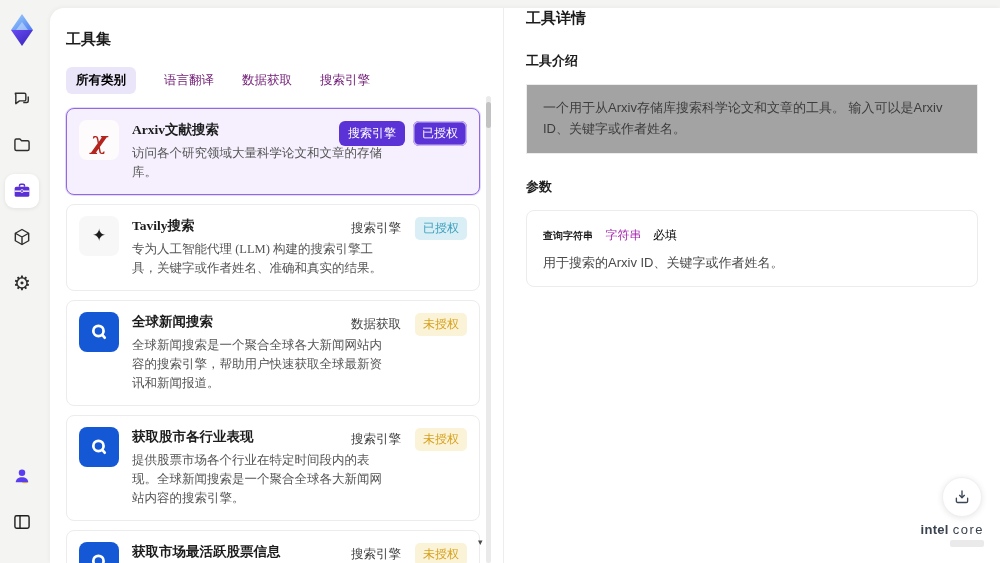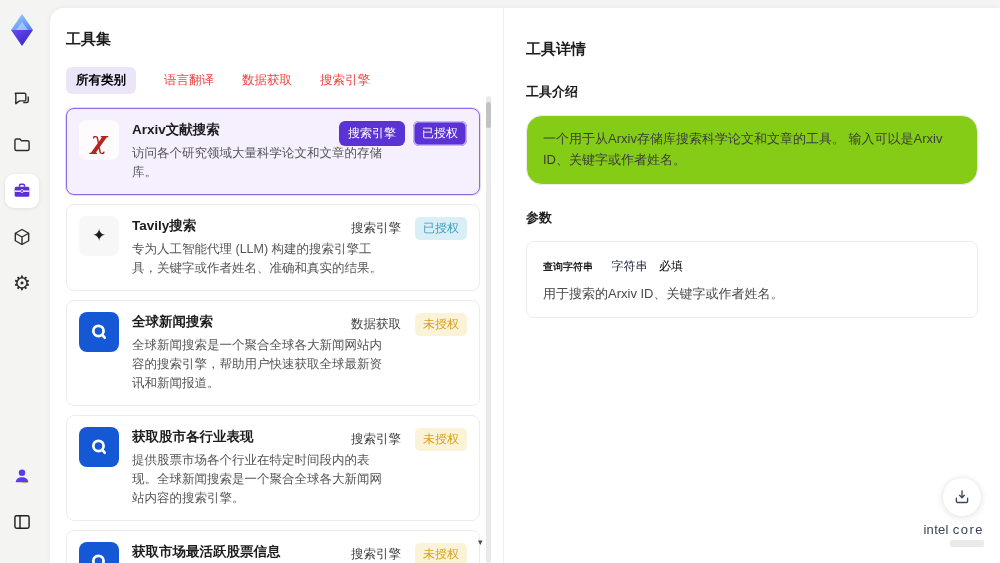--- a/index.html
+++ b/index.html
@@ -14,64 +14,64 @@
   .rail-spacer { flex:1; }
   .gear-glyph { font-size:20px; line-height:1; color:#2e2e2e; }
 
   
   .main { position:absolute; left:50px; top:8px; right:0; bottom:0; background:#ffffff; border-top-left-radius:14px; box-shadow:-1px -1px 4px rgba(0,0,0,.04); }
 
   
   .list-panel { position:absolute; left:0; top:8px; width:453px; height:100%; padding:14px 0 0 16px; }
   .page-title { font-size:15px; font-weight:bold; margin-bottom:18px; }
   .tabs { display:flex; align-items:center; gap:28px; margin-bottom:14px; font-size:12.5px; }
-  .tab { color:#ef4444; cursor:pointer; padding:5px 0; white-space:nowrap; }
+  .tab { color:#701a75; cursor:pointer; padding:5px 0; white-space:nowrap; }
   .tab.active { background:#ebe5fa; color:#000000; padding:5px 10px; border-radius:6px; font-weight:bold; }
 
   .cards { width:414px; }
   .card { position:relative; display:flex; background:#fff; border:1px solid #ececec; border-radius:8px; padding:11px 12px; margin-bottom:9px; cursor:pointer; }
   .card.selected { background:#f6f0fe; border:1px solid #8f6ae0; box-shadow:0 0 0 1px #e4d9fa; }
   .tile { width:40px; height:40px; border-radius:8px; flex:0 0 40px; display:flex; align-items:center; justify-content:center; margin-right:13px; background:#f7f7f7; }
   .tile.white { background:#fdfbfb; }
   .tile.blue { background:#1558d6; }
   .chi { font-family:"DejaVu Serif", serif; font-style:italic; font-weight:bold; font-size:25px; color:#b3241f; line-height:1; }
   .spark { font-size:17px; color:#1c1c1c; line-height:1; }
-  .card-text { width:262px; }
+  .card-text { width:262px;font-family:Liberation Serif, serif; }
   .card-title { font-size:13.5px; font-weight:bold; margin-top:1px; }
   .card-desc { font-size:12.5px; color:#555; line-height:1.55; margin-top:5px; }
   .badges { position:absolute; top:12px; right:12px; display:flex; align-items:center; gap:14px; }
   .card.selected .badges { gap:8px; }
   .cat-label { font-size:12.5px; color:#3f3f3f; }
   .chip { font-size:12px; border-radius:5px; padding:3px 8px; white-space:nowrap; }
   .chip.purple { background:#5b32d6; color:#fff; border-radius:6px; padding:4px 9px; }
   .chip.purple.ring { box-shadow:0 0 0 1.5px #c9b6f2 inset; }
   .chip.cyan { background:#daeef5; color:#3a9fbe; }
   .chip.yellow { background:#fbf3d8; color:#d7a11c; }
 
   .scroll-track { position:absolute; left:436px; top:80px; bottom:8px; width:5px; background:#eaeaea; border-radius:3px; cursor:pointer; }
   .scroll-thumb { position:absolute; top:6px; left:0; width:5px; height:26px; background:#c2c2c2; border-radius:3px; }
   .scroll-arrow { position:absolute; left:428px; top:521px; font-size:9px; color:#4a4a4a; cursor:pointer; }
 
   
   .v-divider { position:absolute; left:453px; top:0; bottom:0; width:1px; background:#ededed; }
-  .detail { position:absolute; left:454px; top:0; right:0; bottom:0; padding:32px 22px; }
+  .detail { position:absolute; left:454px; top:0; right:0; bottom:0; padding:1px 22px; }
   .detail-title { font-size:15px; font-weight:bold; margin-bottom:24px; }
   .section-h { font-size:13px; font-weight:bold; margin-bottom:14px; }
-  .info-box { border:1px solid #ececec; border-radius:16px; padding:13px 16px; font-size:13px; color:#3d3d3d; line-height:1.6; margin-bottom:24px; background:#84cc16; }
+  .info-box { border:1px solid #ececec; border-radius:0; padding:13px 16px; font-size:13px; color:#3d3d3d; line-height:1.6; margin-bottom:24px; background:#a3a3a3; }
   .param-box { border:1px solid #ececec; border-radius:8px; padding:14px 16px; background:#fff; }
   .param-name { font-size:10px; font-weight:bold; color:#222; }
-  .param-type { font-size:12px; color:#0f172a; margin-left:14px; }
+  .param-type { font-size:12px; color:#a21caf; margin-left:8px; }
   .param-req { font-size:12px; color:#000000; margin-left:7px; }
   .param-desc { font-size:13px; color:#4a4a4a; margin-top:10px; }
 
   
   .fab { position:absolute; right:18px; bottom:46px; width:40px; height:40px; border-radius:50%; background:#fff; border:1px solid #f0f0f0; box-shadow:0 1px 6px rgba(0,0,0,.10); display:flex; align-items:center; justify-content:center; cursor:pointer; }
   .brand { position:absolute; right:16px; bottom:16px; text-align:right; color:#39424e; }
   .brand-line { font-size:13px; letter-spacing:.3px; }
-  .brand-line b { font-weight:normal; }
+  .brand-line b { font-weight:bold; }
   .brand-line span.lt { font-weight:400; letter-spacing:1.5px; }
   .brand-bar { width:34px; height:7px; background:#d9d9d9; opacity:.55; border-radius:2px; margin:3px 0 0 auto; }
 
   svg.ic { display:block; }
 </style>
 </head>
 <body>
 
 <div class="rail">
   <div class="logo">

